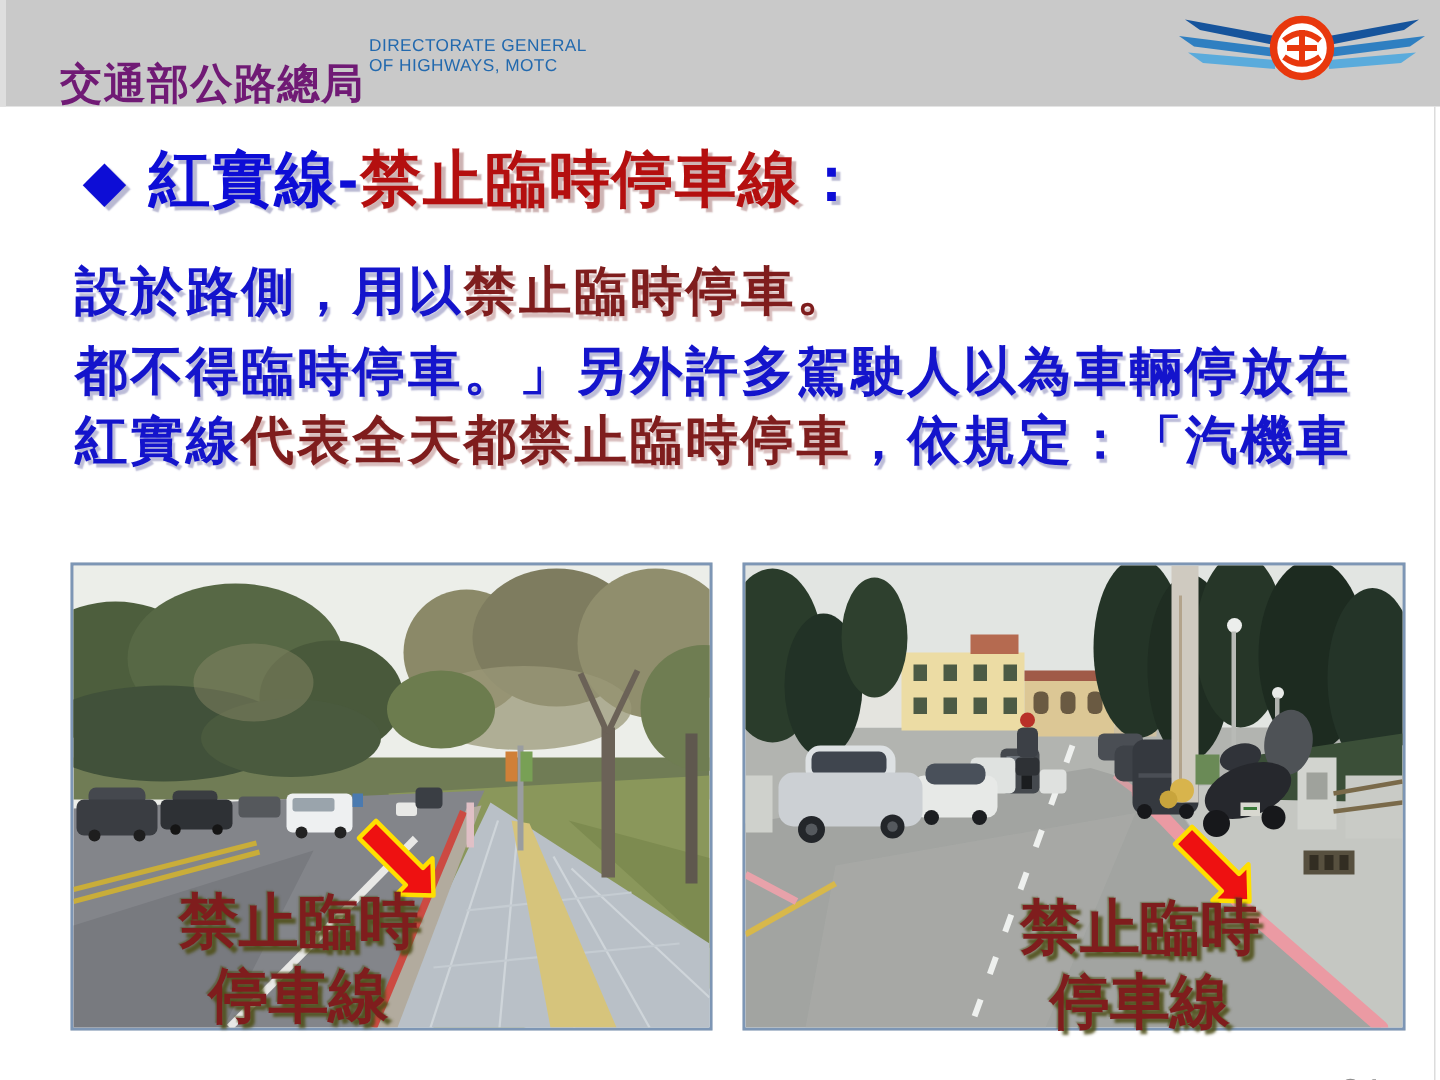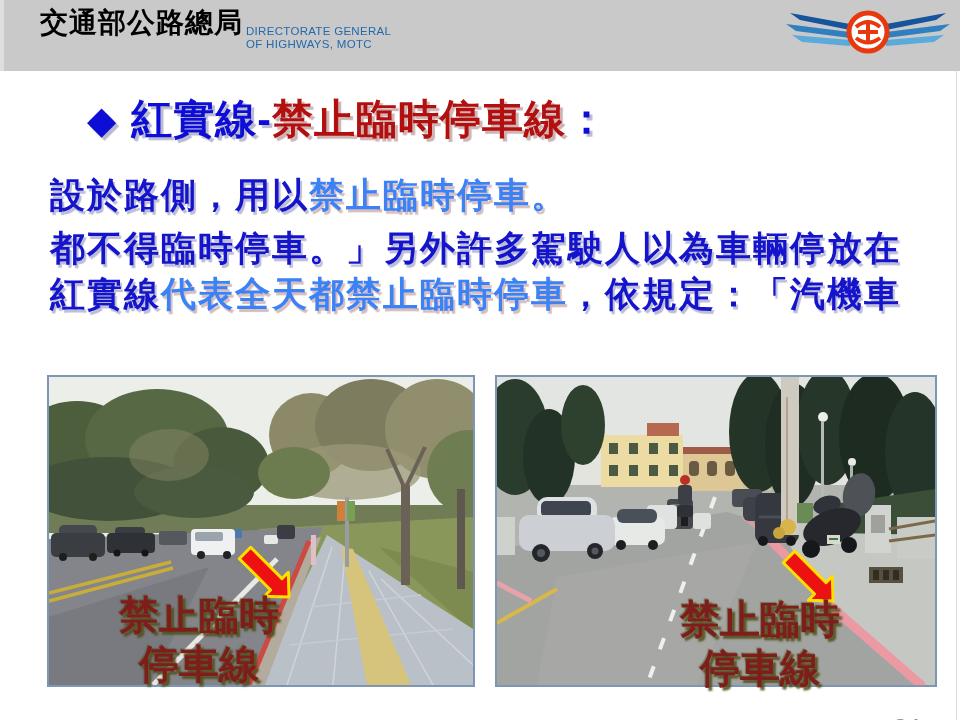--- a/index.html
+++ b/index.html
@@ -4,48 +4,47 @@
 <style>
   html,body{margin:0;padding:0;background:#ffffff;}
   .slide{
     position:relative;width:960px;height:720px;background:#ffffff;overflow:hidden;
     font-family:"Liberation Sans","DejaVu Sans",sans-serif;
   }
   
   .header-bar{position:absolute;left:0;top:0;width:960px;height:71px;background:#c9c9c9;}
   .header-bar .edge-left{position:absolute;left:0;top:0;width:4px;height:71px;background:#dedede;}
   .agency-zh{
-    position:absolute;left:40px;top:4px;font-size:28px;font-weight:bold;color:#000000;
+    position:absolute;left:40px;top:37px;font-size:28px;font-weight:bold;color:#701a75;
     letter-spacing:1px;white-space:nowrap;
   }
   .agency-en{
     position:absolute;left:246px;top:25px;font-size:11.5px;line-height:12.5px;font-weight:normal;
     color:#2269ae;letter-spacing:0.3px;white-space:nowrap;
   }
   .logo{position:absolute;left:786px;top:7px;}
   .edge-line{position:absolute;right:3px;top:71px;bottom:0;width:1px;background:#dcdcdc;}
   
   .title-row{
     position:absolute;left:55px;top:92px;white-space:nowrap;
     font-size:41px;font-weight:bold;letter-spacing:1px;
     text-shadow:3px 3px 1px #b9b9d2;
-    margin-left:32px;
   }
   .title-bullet{color:#0d0dd6;margin-right:14px;font-size:38px;}
   .t-blue{color:#0d0dd6;}
   .t-red{color:#b40f0f;text-shadow:3px 3px 1px #cdb3b3;}
   
   .body-text{
     position:absolute;left:50px;top:172px;width:890px;
     font-size:35px;font-weight:bold;letter-spacing:2px;line-height:46px;
   }
   .body-text .line{white-space:nowrap;height:46px;}
   .body-text .p1{margin-bottom:7px;}
   .b-blue{color:#1414cc;text-shadow:2px 3px 1px #bcbcd8;}
-  .b-red{color:#3b82f6;text-shadow:2px 3px 1px #d8bcbc;}
+  .b-red{color:#7f1d1d;text-shadow:2px 3px 1px #d8bcbc;}
   
   .photo{position:absolute;top:375px;height:308px;border:2px solid #7d96b5;background:#dddddd;}
   .photo-left{left:47px;width:424px;}
   .photo-right{left:495px;width:438px;}
   .photo svg.scene{position:absolute;left:0;top:0;width:100%;height:100%;display:block;}
   .arrow-icon{position:absolute;width:60px;height:60px;}
   .photo-caption{
     position:absolute;width:224px;text-align:center;
     font-size:40px;line-height:49px;font-weight:bold;color:#7f1d1d;
     text-shadow:3px 3px 2px rgba(80,80,25,0.9), -1px -1px 1px rgba(80,80,25,0.55);

